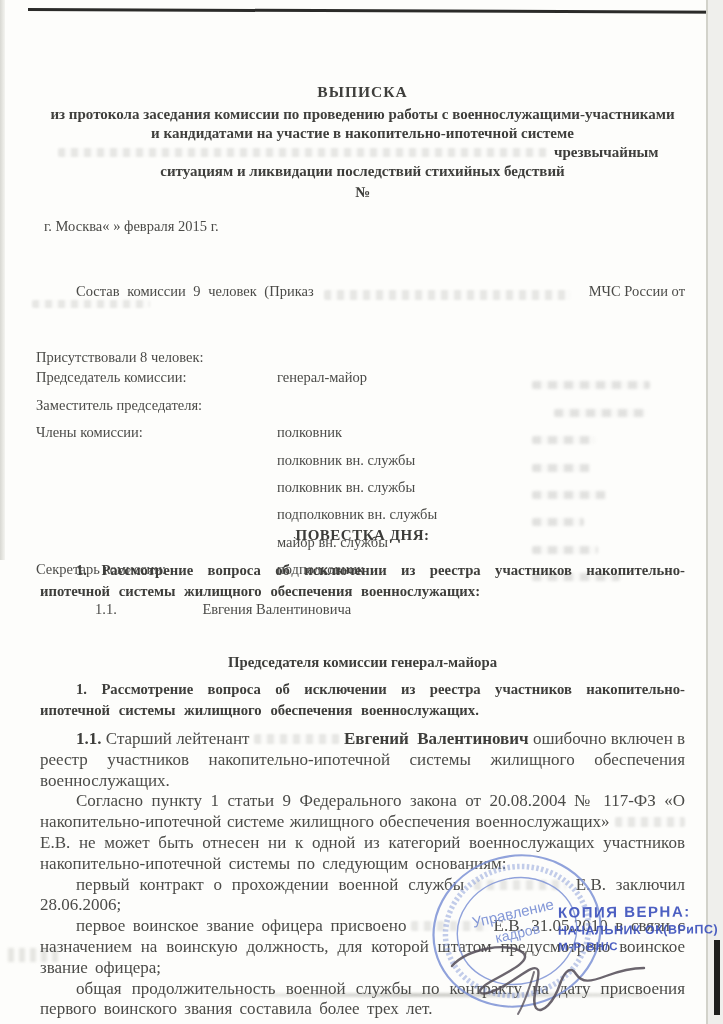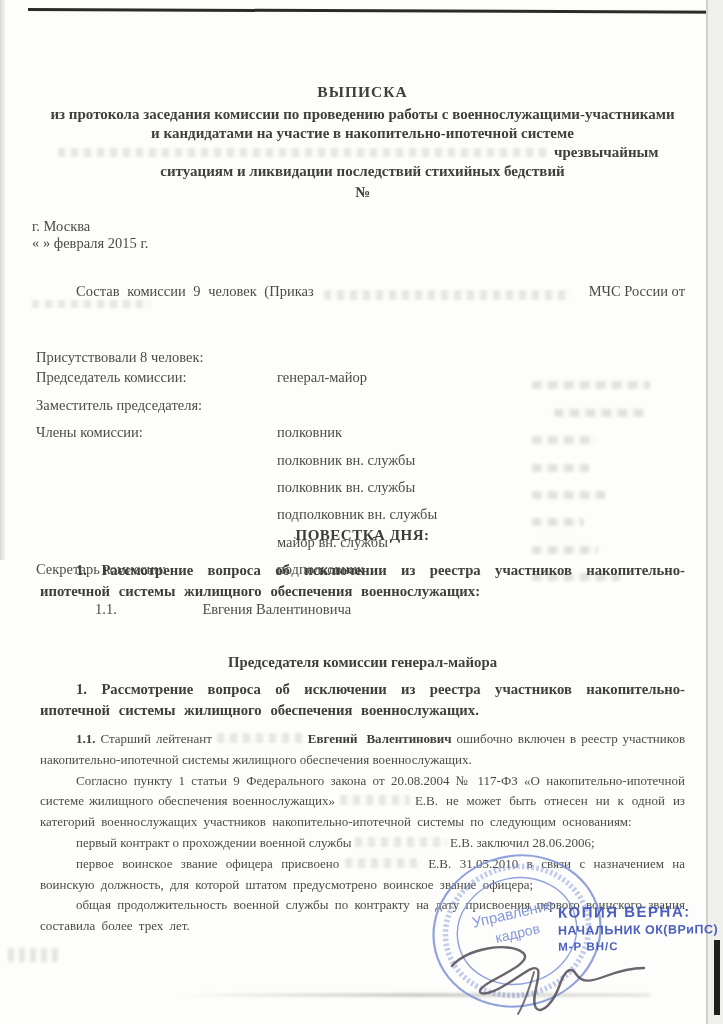--- a/index.html
+++ b/index.html
@@ -41,22 +41,22 @@
   
   .doc-header { position:absolute; left:40px; top:82px; width:645px; text-align:center;
     font-weight:bold; font-size:15px; line-height:19px; color:#3f3f3c; }
   .doc-title { font-size:15.5px; letter-spacing:1px; margin-bottom:4px; }
   .hdr-redline { position:relative; height:19px; }
   .hdr-redline .redact { position:absolute; left:18px; top:5px; width:490px; height:9px; }
   .hdr-word { position:absolute; left:514px; top:0; }
   .doc-number { margin-top:2px; }
 
   
-  .dateline { position:absolute; left:32px; top:218px; width:645px;
-    display:flex; justify-content:flex-start; font-size:14.5px;flex-direction:column; }
+  .dateline { position:absolute; left:44px; top:218px; width:645px;
+    display:flex; justify-content:flex-start; font-size:14.5px; }
 
   
   .composition { position:absolute; left:40px; top:283px; width:645px; font-size:14.5px; }
   .composition .row { display:flex; justify-content:space-between; }
   .composition .indent { padding-left:36px; word-spacing:4px; }
   .composition .gap-redact { flex:1; margin:7px 18px 0 10px; }
   .composition .below-line { position:absolute; left:-8px; top:17px; width:118px; height:8px; }
 
   
   .attendance { position:absolute; left:36px; top:347px; width:660px; font-size:14.5px; line-height:20.4px; }
@@ -79,21 +79,21 @@
   .agenda-sub .name { margin-left:82px;text-align:center; }
 
   .heard-speaker { position:absolute; left:40px; top:654px; width:645px; text-align:center;
     font-weight:bold; font-size:14.8px; color:#3e3e3b; }
 
   
   .body-item1 { position:absolute; left:40px; top:679px; width:645px;
     font-weight:bold; font-size:14.7px; line-height:21px; text-align:justify;
     text-indent:36px; color:#3e3e3b; word-spacing:5px; }
   .body-text { position:absolute; left:40px; top:729px; width:645px;
-    font-size:13px; line-height:20.8px; text-align:justify;font-family:Liberation Serif, serif; }
+    font-size:17px; line-height:20.8px; text-align:justify;font-family:Liberation Serif, serif; }
   .body-text p { text-indent:36px; }
   .body-text .b { font-weight:bold; color:#3e3e3b; word-spacing:4px; }
   .sp2 { word-spacing:3px; }
 
   
   .stamp-group { position:absolute; left:0; top:0; width:723px; height:1024px; pointer-events:none; }
   .round-stamp { position:absolute; left:428px; top:852px; width:178px; height:158px; }
   .copy-stamp { position:absolute; left:558px; top:903px;
     font-family:"Liberation Sans","DejaVu Sans",sans-serif; font-weight:bold;
     color:#3d52bd; transform:rotate(-0.5deg); opacity:0.92; }

